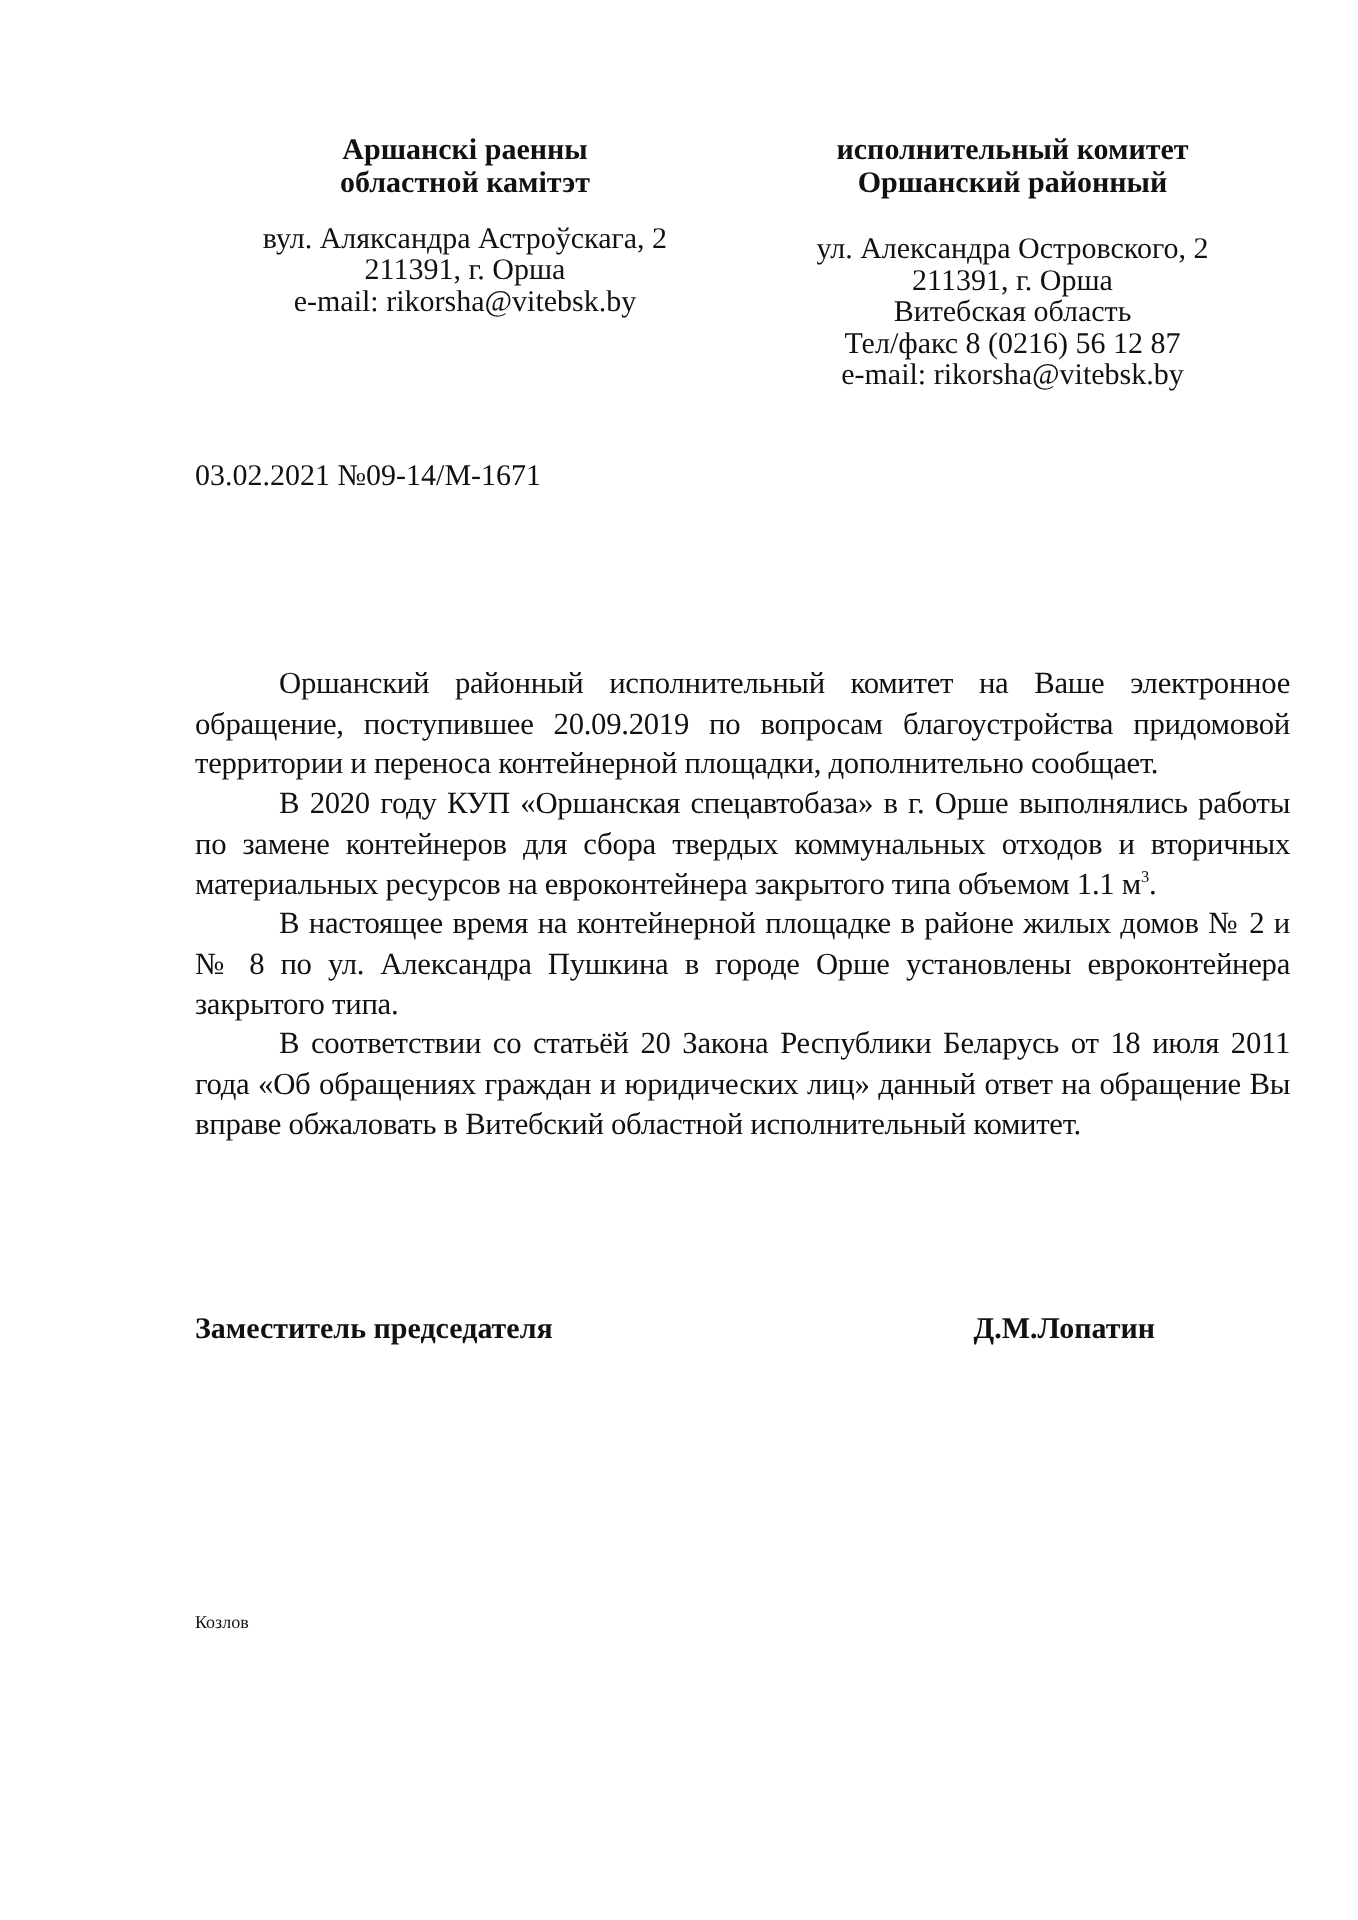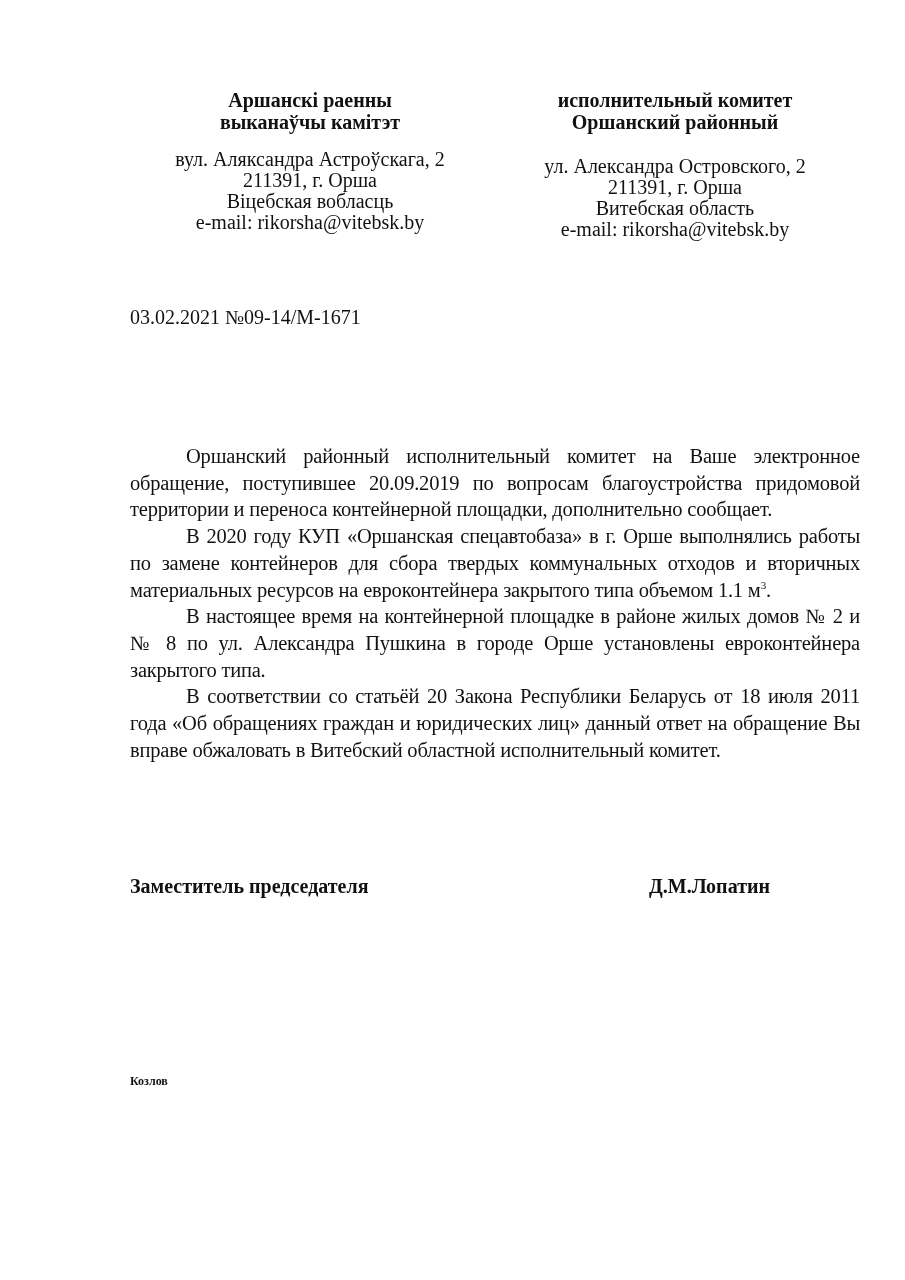--- a/index.html
+++ b/index.html
@@ -25,48 +25,48 @@
       font-size: 20.5px; line-height: 26.7px; text-align: justify;
       letter-spacing: -0.2px;
     }
     .body-text p { margin: 0; text-indent: 56px; }
     sup { font-size: 11px; line-height: 0; vertical-align: super; }
     .signature {
       position: absolute; left: 130px; width: 640px; top: 875px;
       font-size: 20px; display: flex; justify-content: space-between; font-weight: bold;
     }
     .executor {
-      position: absolute; left: 130px; top: 1074px; font-size: 12px; font-weight: bold;
+      position: absolute; left: 130px; top: 1074px; font-size: 12px;
     }
   </style>
 </head>
 <body>
 
 <div class="header-col left">
   <div class="org-name">
     <div>Аршанскі раенны</div>
-    <div>выканаўчы камітэт</div>
+    <div>областной камітэт</div>
   </div>
   <div class="address">
     <div>вул. Аляксандра Астроўскага, 2</div>
     <div>211391, г. Орша</div>
-    <div>Віцебская вобласць</div>
     <div>e-mail: rikorsha@vitebsk.by</div>
   </div>
 </div>
 
 <div class="header-col right">
   <div class="org-name">
     <div>исполнительный комитет</div>
     <div>Оршанский районный</div>
   </div>
   <div class="address">
     <div>ул. Александра Островского, 2</div>
     <div>211391, г. Орша</div>
     <div>Витебская область</div>
+    <div>Тел/факс 8 (0216) 56 12 87</div>
     <div>e-mail: rikorsha@vitebsk.by</div>
   </div>
 </div>
 
 <div class="ref">03.02.2021 №09-14/М-1671</div>
 
 <div class="body-text">
   <p>Оршанский районный исполнительный комитет на Ваше электронное обращение, поступившее 20.09.2019 по вопросам благоустройства придомовой территории и переноса контейнерной площадки, дополнительно сообщает.</p>
   <p><span>В 2020 году КУП «Оршанская спецавтобаза» в г. Орше выполнялись работы по замене контейнеров для сбора твердых коммунальных отходов и вторичных материальных ресурсов на евроконтейнера закрытого типа объемом 1.1 м</span><sup>3</sup><span>.</span></p>
   <p>В настоящее время на контейнерной площадке в районе жилых домов № 2 и № 8 по ул. Александра Пушкина в городе Орше установлены евроконтейнера закрытого типа.</p>

